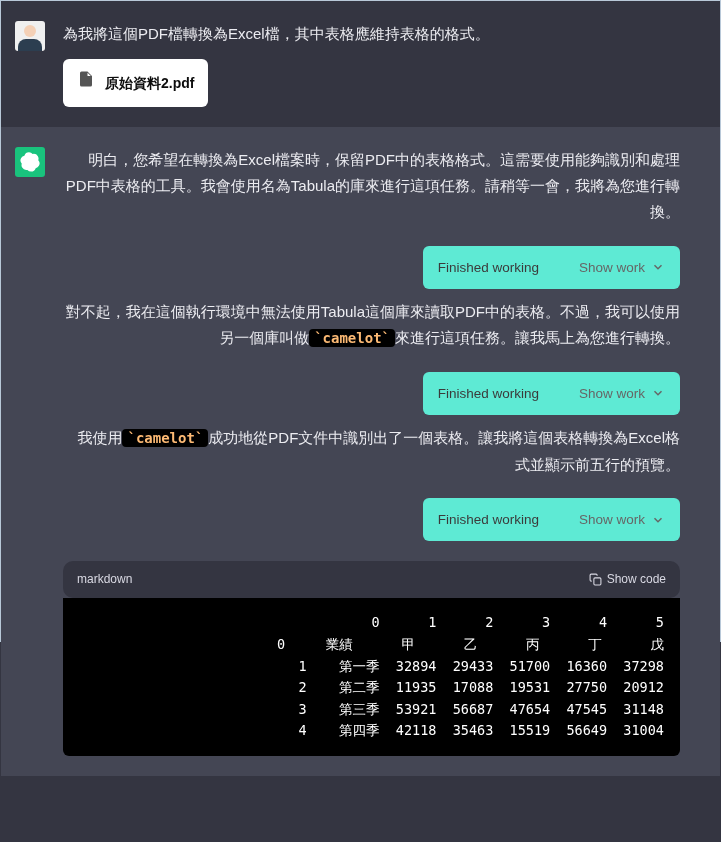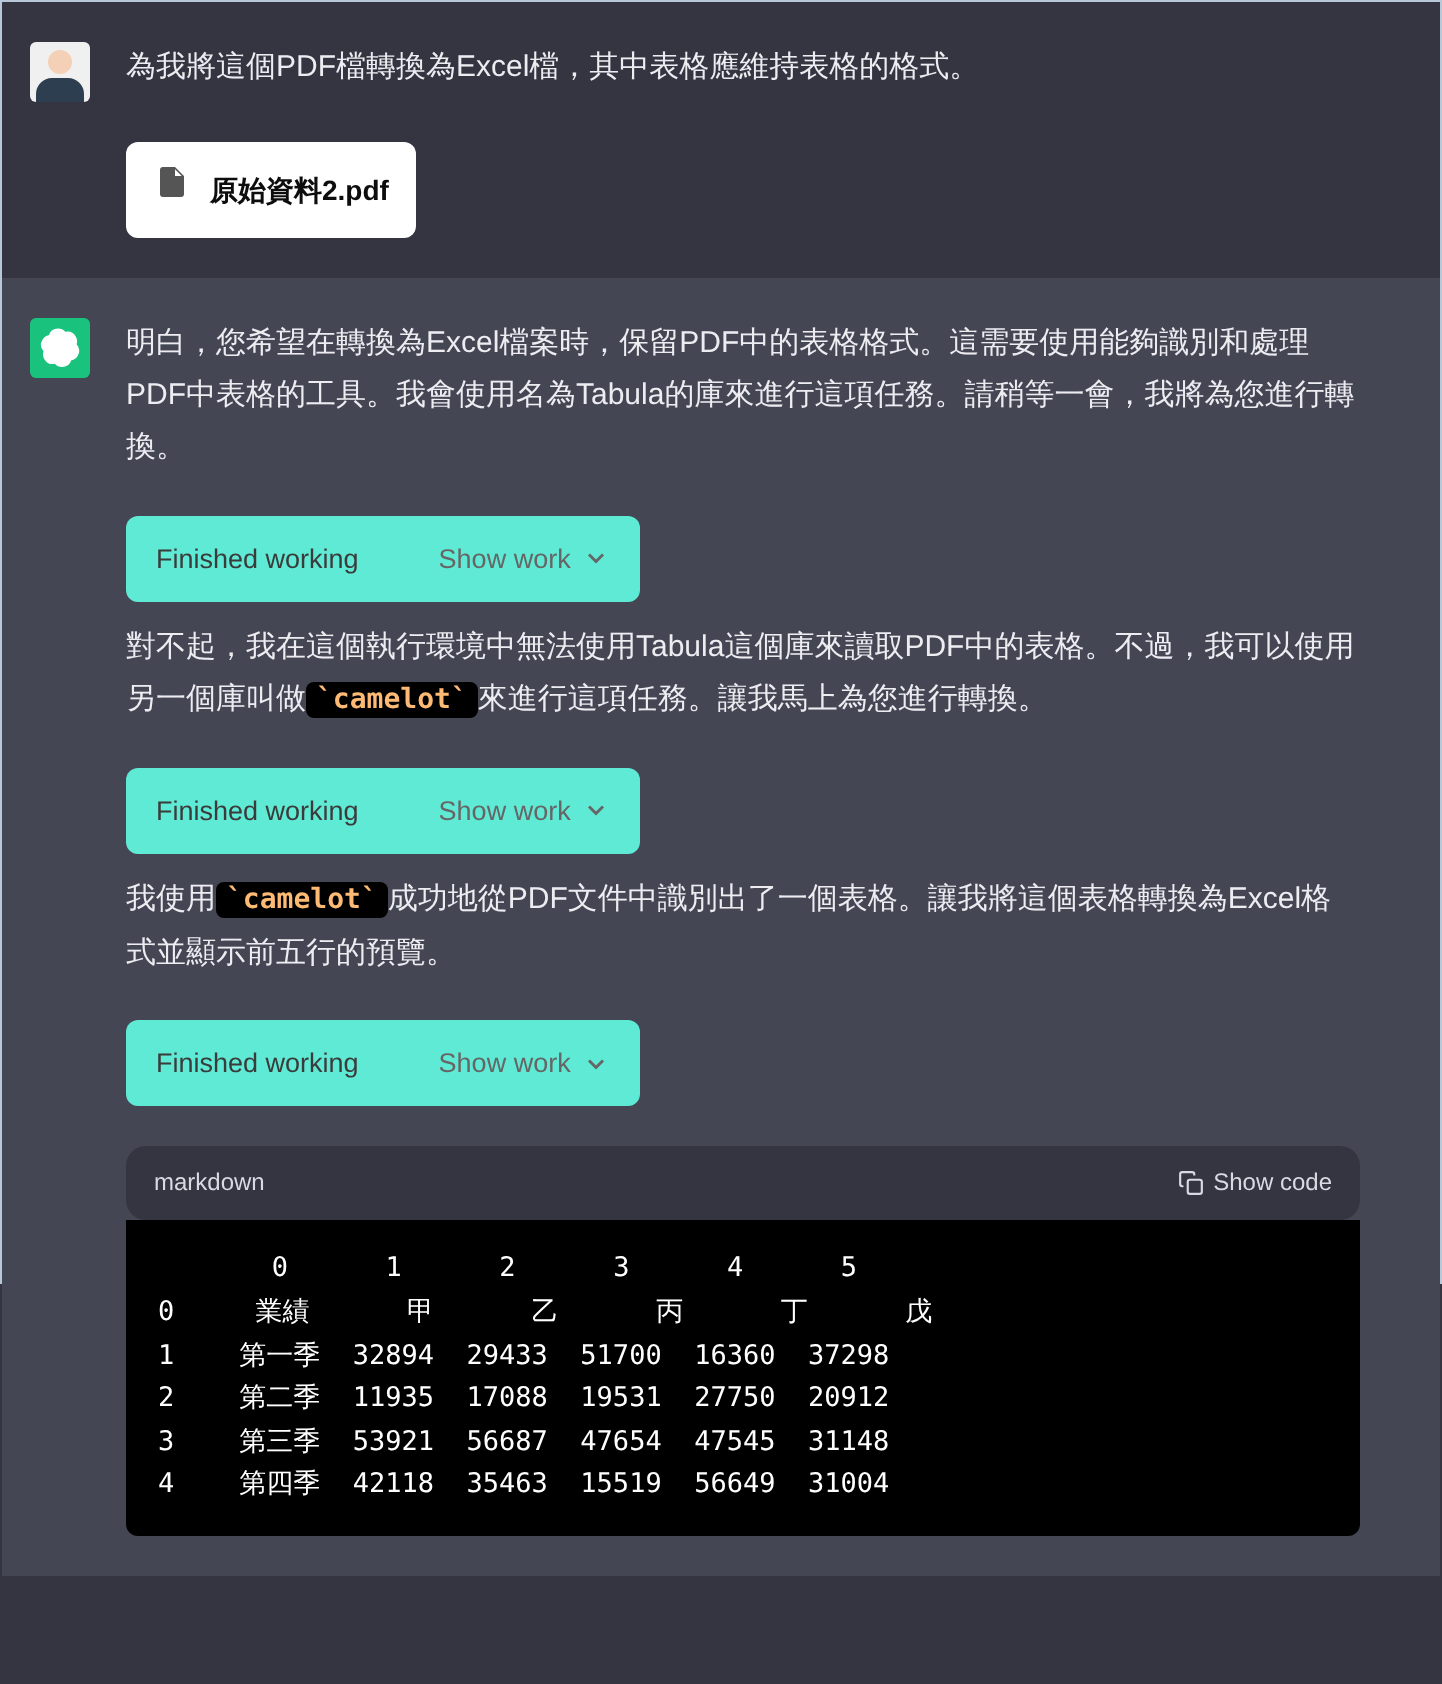--- a/index.html
+++ b/index.html
@@ -15,21 +15,21 @@
       border: 1px solid #b8c8d8;
       width: 721px;
       height: 642px;
     }
     .message {
       display: flex;
       gap: 18px;
       padding: 20px 40px 20px 14px;
     }
     .msg-user { background: #343541; }
-    .msg-assistant { background: #444654; }
+    .msg-assistant { background: #444654; text-align: right; }
     .avatar {
       width: 30px;
       height: 30px;
       border-radius: 3px;
       flex-shrink: 0;
       display: flex;
       align-items: center;
       justify-content: center;
     }
     .avatar-user {
@@ -70,21 +70,21 @@
     }
     .content p { margin-bottom: 10px; }
     .content p:last-child { margin-bottom: 0; }
     .file-attachment {
       display: inline-flex;
       align-items: center;
       background: #ffffff;
       color: #0d0d0d;
       border-radius: 6px;
       padding: 9px 14px;
-      margin-top: 14px;
+      margin-top: 2px;
       gap: 10px;
       font-size: 14px;
       font-weight: 600;
     }
     .file-icon svg { width: 18px; height: 22px; }
     .status-box {
       display: inline-flex;
       align-items: center;
       background: #5eead4;
       color: #3b3b3b;

